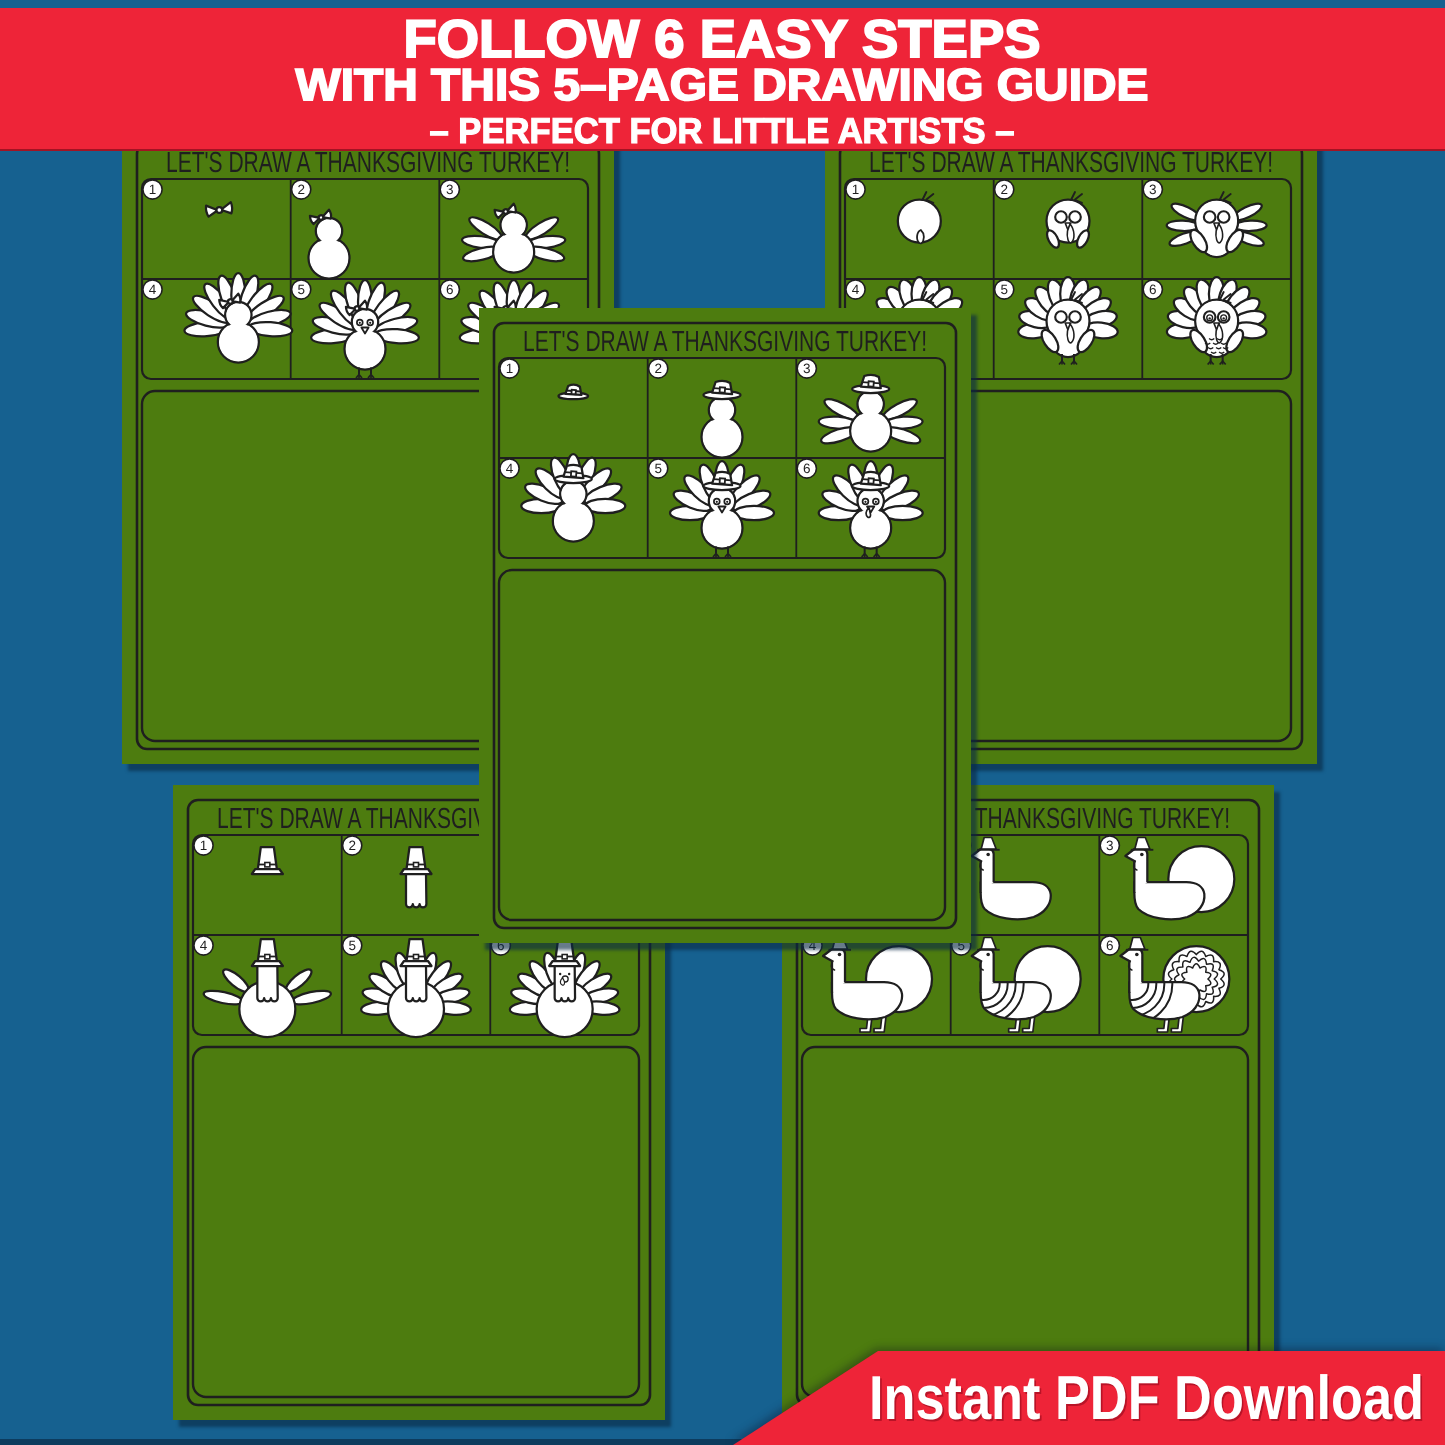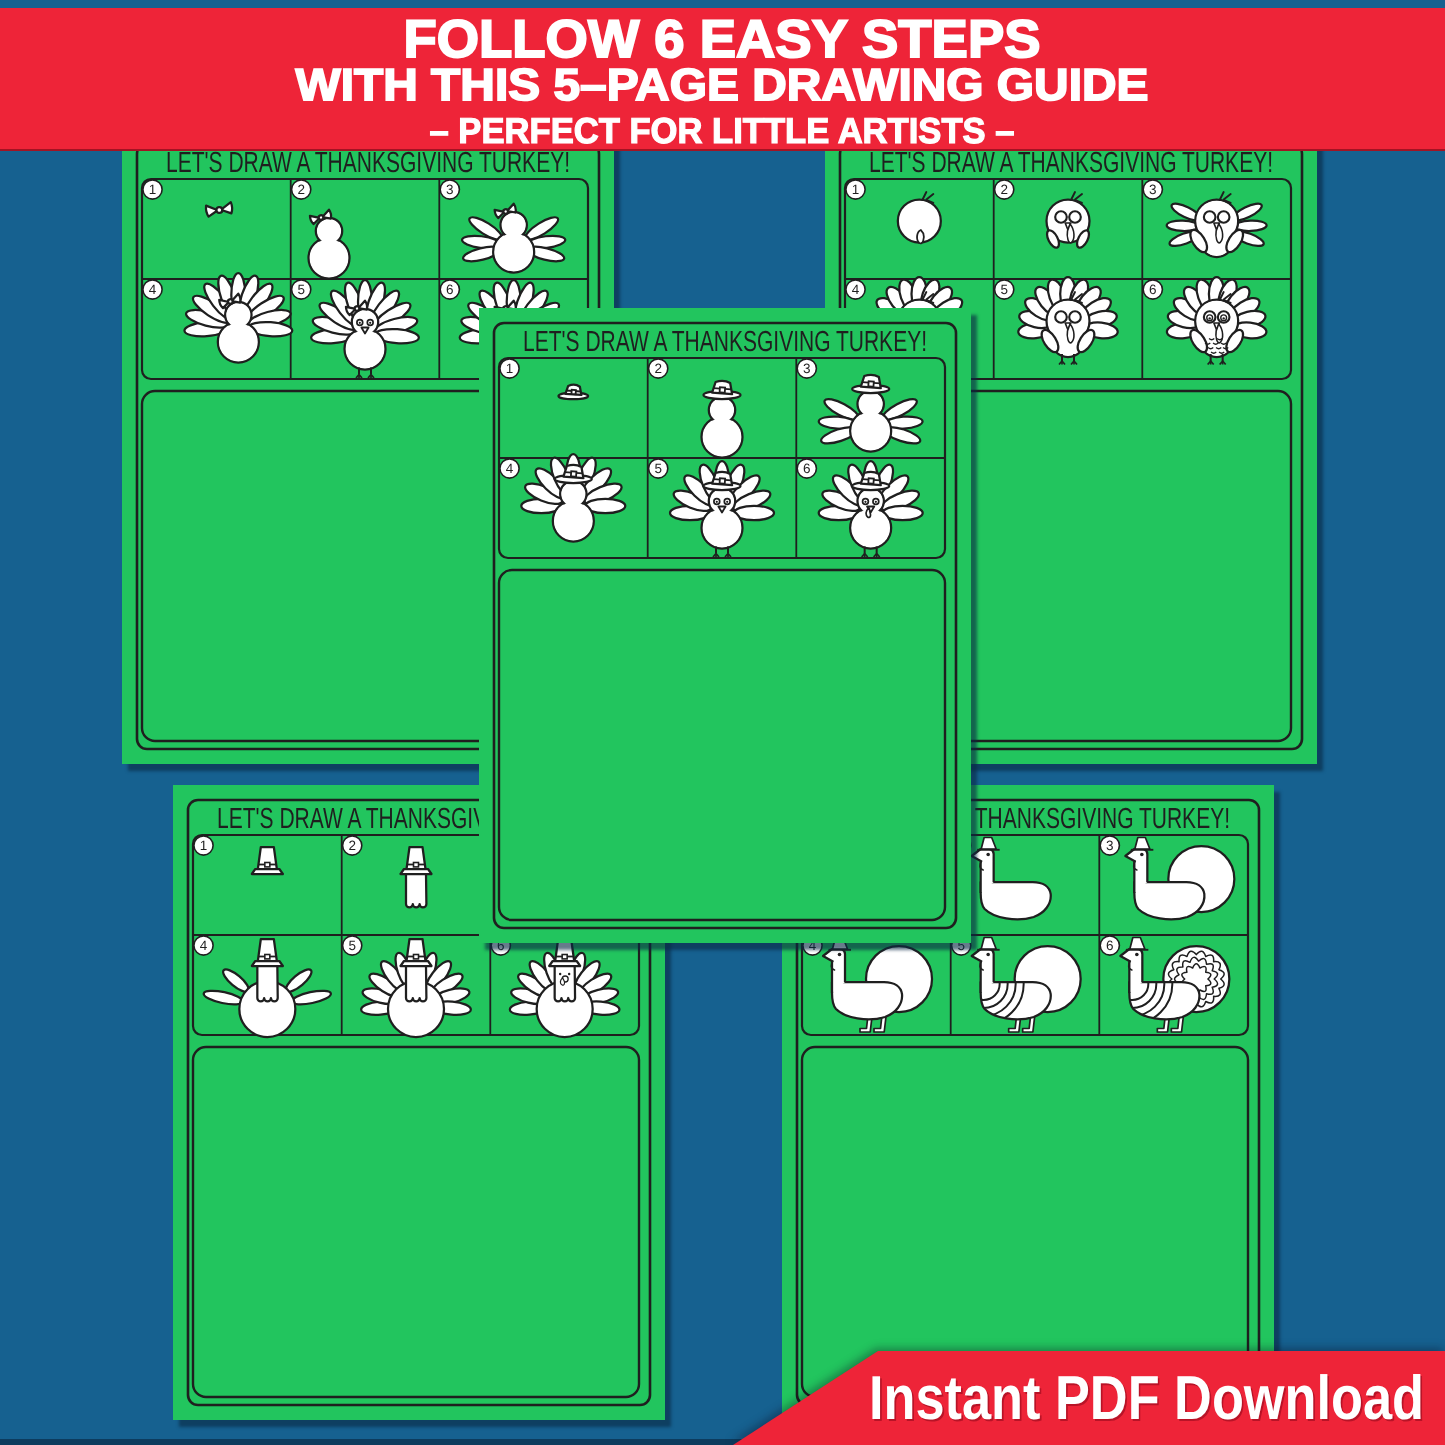--- a/index.html
+++ b/index.html
@@ -1,18 +1,18 @@
 <!DOCTYPE html>
 <html><head>
 <meta charset="utf-8">
 <style>
   html,body{margin:0;padding:0;}
   body{width:1445px;height:1445px;position:relative;overflow:hidden;
        background:#166190;font-family:"Liberation Sans",sans-serif;}
-  .page{position:absolute;width:492px;height:635px;background:#22c55e;
+  .page{position:absolute;width:492px;height:635px;background:#4d7c0f;
         box-shadow:6px 7px 3px rgba(10,42,68,.62);}
   .page svg{display:block;}
 </style>
 </head>
 <body>
 
 <div style="position:absolute;left:0;top:8px;width:1445px;height:141px;background:#ee2438;
             border-bottom:2px solid rgba(70,0,12,.45);z-index:5;">
 <svg width="1445" height="141" viewBox="0 0 1445 141">
 

